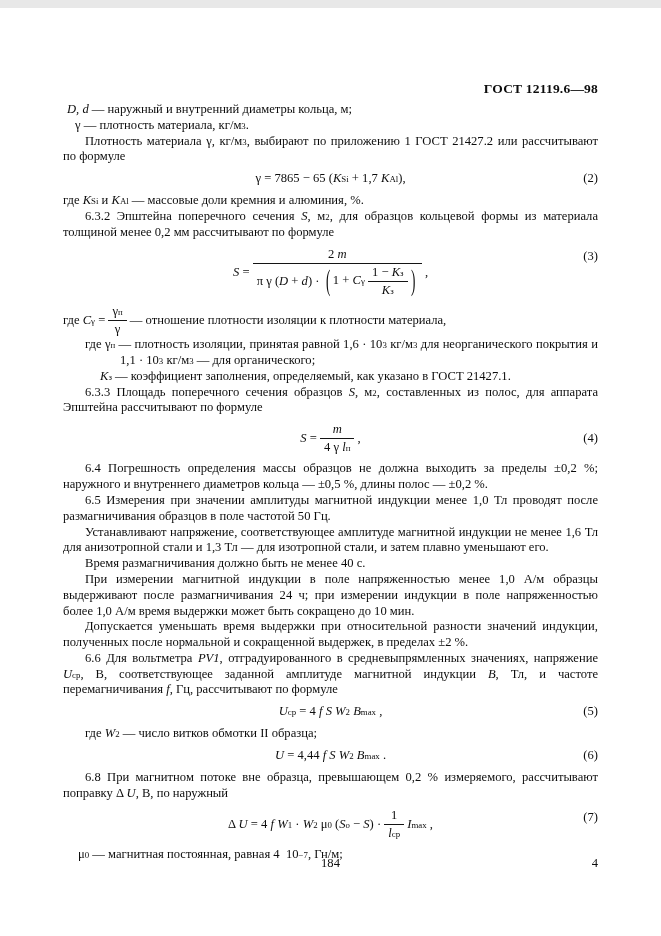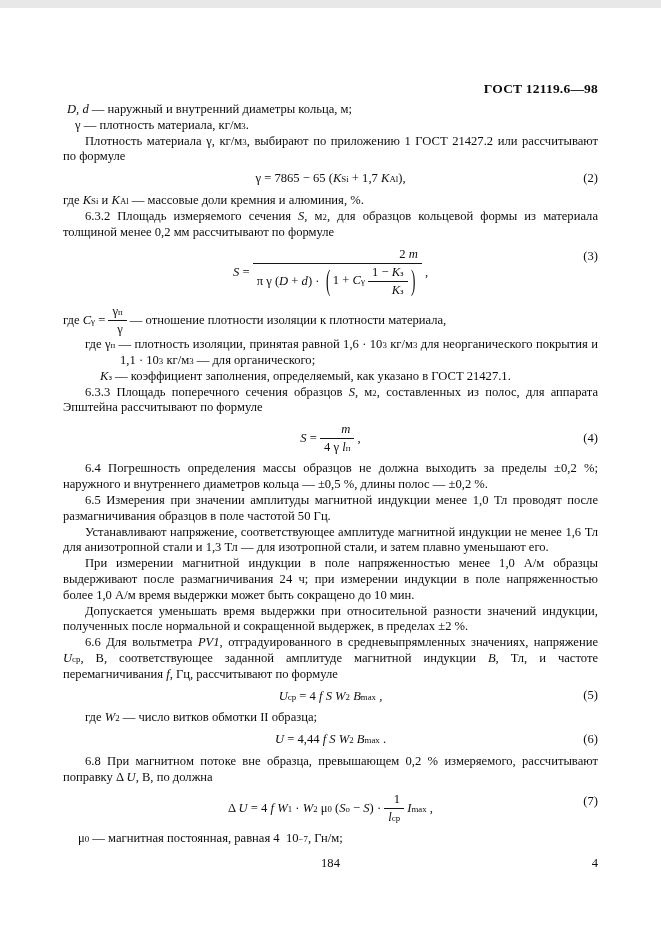--- a/index.html
+++ b/index.html
@@ -27,55 +27,56 @@
   .m12{margin-left:12px;}
   .m15{margin-left:15px;}
   .m22{margin-left:22px;}
   .m37{margin-left:37px;}
   .hang{margin-left:57px;text-indent:-35px;}
   .i{font-style:italic;}
   .sub{font-size:70%;vertical-align:-22%;line-height:0;}
   .sup{font-size:70%;vertical-align:38%;line-height:0;}
   .formula{position:relative;text-align:center;margin:6px 0;}
   .fx{display:inline-block;vertical-align:middle;}
-  .frac{display:inline-block;vertical-align:middle;text-align:right;line-height:1.2;}
+  .frac{display:inline-block;vertical-align:middle;text-align:center;line-height:1.2;}
   .frac>.num{display:block;padding:0 4px 1px;}
   .frac>.den{display:block;border-top:1px solid #141414;padding:1px 4px 0;}
   .bigp{display:inline-block;vertical-align:middle;transform:scaleY(2.4) scaleX(1.05);margin:0 3px;font-weight:300;}
   .eqnum{position:absolute;right:0;top:50%;transform:translateY(-50%);}
   .eqnum.top{top:2px;transform:none;}
   .footer-center{position:absolute;left:50%;transform:translateX(-50%);top:848px;font-size:12.6px;}
   .footer-right{position:absolute;right:63px;top:848px;font-size:12.6px;}
 </style>
 </head>
 <body>
 
 <div class="page">
   <div class="header">ГОСТ 12119.6—98</div>
   <div class="doc-body">
       <p class="para m4"><span class="i">D, d</span><span> — наружный и внутренний диаметры кольца, м;</span></p>
       <p class="para m12"><span>γ — плотность материала, кг/м</span><span class="sup">3</span><span>.</span></p>
       <p class="para first"><span>Плотность материала γ, кг/м</span><span class="sup">3</span><span>, выбирают по приложению 1 ГОСТ 21427.2 или рассчитывают по формуле</span></p>
       <div class="formula"><span class="fx"><span>γ = 7865 − 65 (</span><span class="i">K</span><span class="sub">Si</span><span> + 1,7 </span><span class="i">K</span><span class="sub">Al</span><span>),</span></span><span class="eqnum">(2)</span></div>
       <p class="para"><span>где </span><span class="i">K</span><span class="sub">Si</span><span> и </span><span class="i">K</span><span class="sub">Al</span><span> — массовые доли кремния и алюминия, %.</span></p>
-      <p class="para first"><span>6.3.2 Площадь измеряемого сечения </span><span class="i">S</span><span>, м</span><span class="sup">2</span><span>, для образцов кольцевой формы из материала толщиной менее 0,2 мм рассчитывают по формуле</span></p>
+      <p class="para first"><span>6.3.2 Эпштейна поперечного сечения </span><span class="i">S</span><span>, м</span><span class="sup">2</span><span>, для образцов кольцевой формы из материала толщиной менее 0,2 мм рассчитывают по формуле</span></p>
       <div class="formula"><span class="fx"><span class="i">S</span><span> = </span><span class="frac"><span class="num"><span>2 </span><span class="i">m</span></span><span class="den"><span>π γ (</span><span class="i">D</span><span> + </span><span class="i">d</span><span>) · </span><span class="bigp">(</span><span><span>1 + </span><span class="i">C</span><span class="sub">γ</span><span> </span><span class="frac"><span class="num"><span>1 − </span><span class="i">K</span><span class="sub">з</span></span><span class="den"><span class="i">K</span><span class="sub">з</span></span></span></span><span class="bigp">)</span></span></span><span> ,</span></span><span class="eqnum top">(3)</span></div>
       <p class="para"><span>где  </span><span class="i">C</span><span class="sub">γ</span><span> = </span><span class="frac"><span class="num"><span>γ</span><span class="sub">п</span></span><span class="den"><span>γ</span></span></span><span> — отношение плотности изоляции к плотности материала,</span></p>
       <p class="para hang"><span>где γ</span><span class="sub">п</span><span> — плотность изоляции, принятая равной 1,6 · 10</span><span class="sup">3</span><span> кг/м</span><span class="sup">3</span><span> для неорганического покрытия и 1,1 · 10</span><span class="sup">3</span><span> кг/м</span><span class="sup">3</span><span> — для органического;</span></p>
       <p class="para m37"><span class="i">K</span><span class="sub">з</span><span> — коэффициент заполнения, определяемый, как указано в ГОСТ 21427.1.</span></p>
       <p class="para first"><span>6.3.3 Площадь поперечного сечения образцов </span><span class="i">S</span><span>, м</span><span class="sup">2</span><span>, составленных из полос, для аппарата Эпштейна рассчитывают по формуле</span></p>
       <div class="formula"><span class="fx"><span class="i">S</span><span> = </span><span class="frac"><span class="num"><span class="i">m</span></span><span class="den"><span>4 γ </span><span class="i">l</span><span class="sub">п</span></span></span><span> ,</span></span><span class="eqnum">(4)</span></div>
       <p class="para first"><span>6.4 Погрешность определения массы образцов не должна выходить за пределы ±0,2 %; наружного и внутреннего диаметров кольца — ±0,5 %, длины полос — ±0,2 %.</span></p>
       <p class="para first"><span>6.5 Измерения при значении амплитуды магнитной индукции менее 1,0 Тл проводят после размагничивания образцов в поле частотой 50 Гц.</span></p>
       <p class="para first"><span>Устанавливают напряжение, соответствующее амплитуде магнитной индукции не менее 1,6 Тл для анизотропной стали и 1,3 Тл — для изотропной стали, и затем плавно уменьшают его.</span></p>
+      <p class="para first"><span>Время размагничивания должно быть не менее 40 с.</span></p>
       <p class="para first"><span>При измерении магнитной индукции в поле напряженностью менее 1,0 А/м образцы выдерживают после размагничивания 24 ч; при измерении индукции в поле напряженностью более 1,0 А/м время выдержки может быть сокращено до 10 мин.</span></p>
       <p class="para first"><span>Допускается уменьшать время выдержки при относительной разности значений индукции, полученных после нормальной и сокращенной выдержек, в пределах ±2 %.</span></p>
       <p class="para first"><span>6.6 Для вольтметра </span><span class="i">PV1</span><span>, отградуированного в средневыпрямленных значениях, напряжение </span><span class="i">U</span><span class="sub">ср</span><span>, В, соответствующее заданной амплитуде магнитной индукции </span><span class="i">B</span><span>, Тл, и частоте перемагничивания </span><span class="i">f</span><span>, Гц, рассчитывают по формуле</span></p>
       <div class="formula"><span class="fx"><span class="i">U</span><span class="sub">ср</span><span> = 4 </span><span class="i">f</span><span> </span><span class="i">S</span><span> </span><span class="i">W</span><span class="sub">2</span><span> </span><span class="i">B</span><span class="sub">max</span><span> ,</span></span><span class="eqnum">(5)</span></div>
       <p class="para m22"><span>где </span><span class="i">W</span><span class="sub">2</span><span> — число витков обмотки II образца;</span></p>
       <div class="formula"><span class="fx"><span class="i">U</span><span> = 4,44 </span><span class="i">f</span><span> </span><span class="i">S</span><span> </span><span class="i">W</span><span class="sub">2</span><span> </span><span class="i">B</span><span class="sub">max</span><span> .</span></span><span class="eqnum">(6)</span></div>
-      <p class="para first"><span>6.8 При магнитном потоке вне образца, превышающем 0,2 % измеряемого, рассчитывают поправку  Δ </span><span class="i">U</span><span>, В, по должна</span></p>
+      <p class="para first"><span>6.8 При магнитном потоке вне образца, превышающем 0,2 % измеряемого, рассчитывают поправку  Δ </span><span class="i">U</span><span>, В, по наружный</span></p>
       <div class="formula"><span class="fx"><span>Δ </span><span class="i">U</span><span> = 4 </span><span class="i">f</span><span> </span><span class="i">W</span><span class="sub">1</span><span> · </span><span class="i">W</span><span class="sub">2</span><span> μ</span><span class="sub">0</span><span> (</span><span class="i">S</span><span class="sub">о</span><span> − </span><span class="i">S</span><span>) · </span><span class="frac"><span class="num"><span>1</span></span><span class="den"><span class="i">l</span><span class="sub">ср</span></span></span><span> </span><span class="i">I</span><span class="sub">max</span><span> ,</span></span><span class="eqnum top">(7)</span></div>
       <p class="para m15"><span>μ</span><span class="sub">0</span><span> — магнитная постоянная, равная 4&nbsp;&nbsp;10</span><span class="sup">−7</span><span>, Гн/м;</span></p>
     </div>
   <div class="footer-center">184</div>
   <div class="footer-right">4</div>
 </div>
 
 </body></html>

